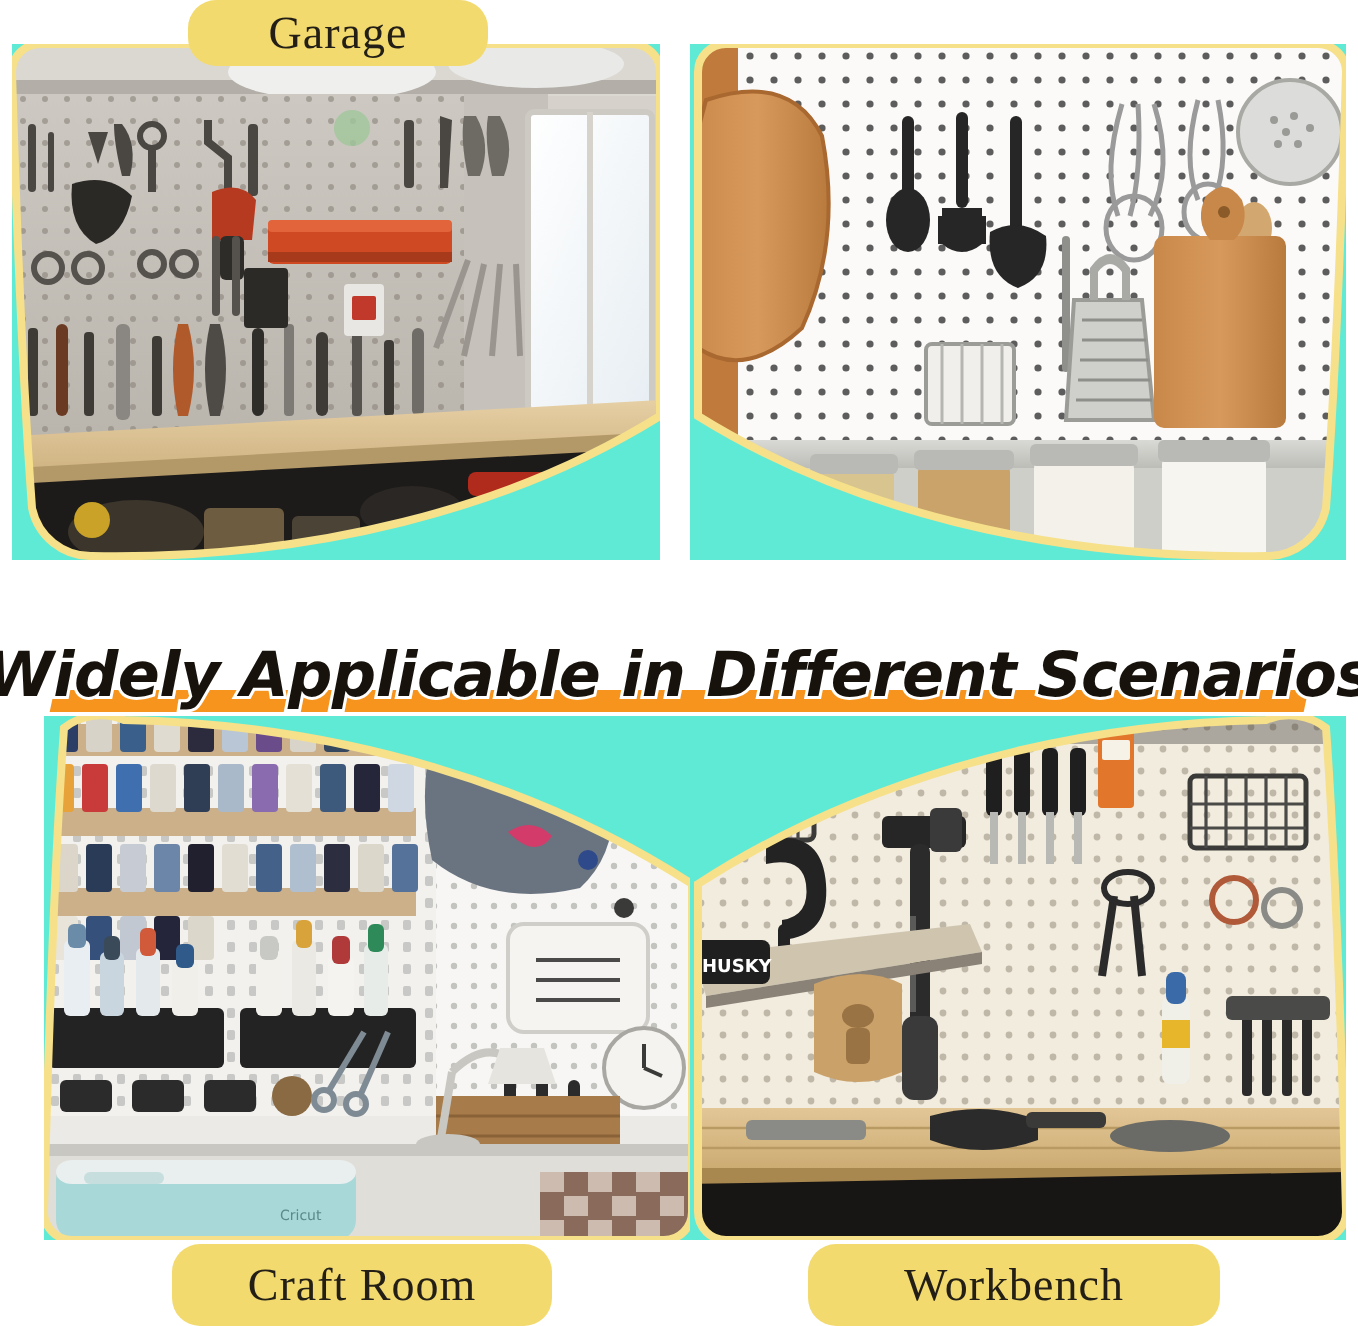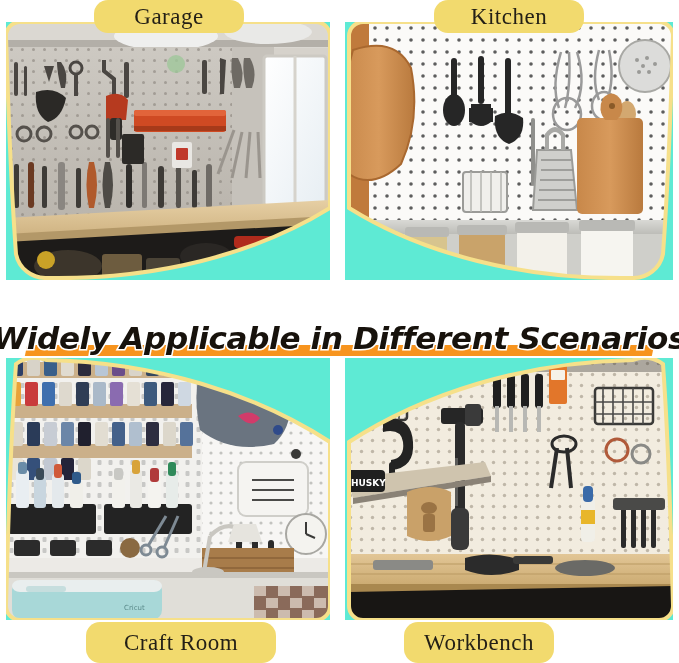--- a/index.html
+++ b/index.html
@@ -286,21 +286,21 @@
           <rect x="236" y="206" width="52" height="52" rx="4" fill="#f6f5f0"></rect>
           <rect x="234" y="198" width="56" height="11" rx="3" fill="#b9b9b5"></rect>
         </g>
       </g>
       <path d="M18,0 H314 A14,14 0 0 1 328,14
                Q324,150 318,232 A30,30 0 0 1 288,256
                C178,258 78,232 4,186 V14 A14,14 0 0 1 18,0 Z" fill="none" stroke="#f6e08a" stroke-width="4"></path>
     </svg>
   </div>
 
-  <div class="panel" style="left:6px;top:358px;width:324px;height:262px;text-align:right;">
+  <div class="panel" style="left:22px;top:358px;width:324px;height:262px;text-align:right;">
     <svg class="photo" viewBox="0 0 324 262" preserveAspectRatio="none">
       <defs>
         <clipPath id="clipCraft">
           <path d="M10,6 A30,30 0 0 1 40,2
                    C150,4 250,36 324,84
                    V248 A14,14 0 0 1 310,262 H14 A14,14 0 0 1 0,248
                    Q4,90 10,6 Z"></path>
         </clipPath>
         <pattern id="pegCraft" width="11" height="11" patternUnits="userSpaceOnUse">
           <rect x="3.5" y="3" width="4" height="5" rx="1" fill="#c8c8c6"></rect>
@@ -591,29 +591,26 @@
                C178,4 78,36 4,84
                V248 A14,14 0 0 0 18,262 H314 A14,14 0 0 0 328,248
                Q324,90 318,6 Z" fill="none" stroke="#f6e08a" stroke-width="4"></path>
     </svg>
   </div>
 
   <div class="pill" style="left:94px;top:0px;width:150px;height:33px;font-size:23px;">
     <span>Garage</span>
   </div>
 
-  <div class="pill" style="left:434px;top:0px;width:150px;height:33px;font-size:23px;">
-    <span>Kitchen</span>
-  </div>
 
   <div class="pill" style="left:86px;top:622px;width:190px;height:41px;font-size:23px;">
     <span>Craft Room</span>
   </div>
 
-  <div class="pill" style="left:404px;top:622px;width:150px;height:41px;font-size:23px;">
+  <div class="pill" style="left:404px;top:622px;width:206px;height:41px;font-size:23px;">
     <span>Workbench</span>
   </div>
 
   <div class="banner">
     <div class="bar"></div>
     <div class="txt">Widely Applicable in Different Scenarios</div>
   </div>
 
 </div>
 

